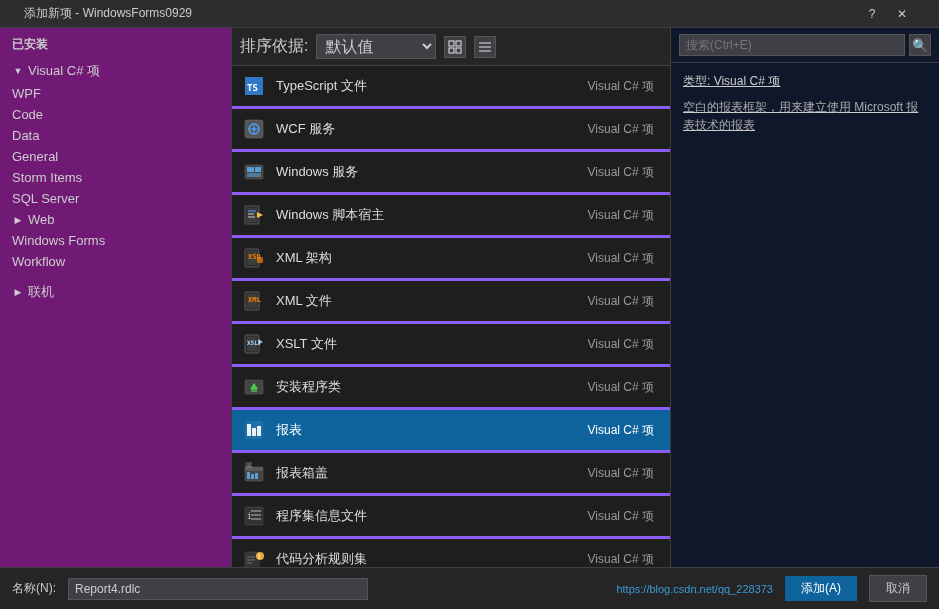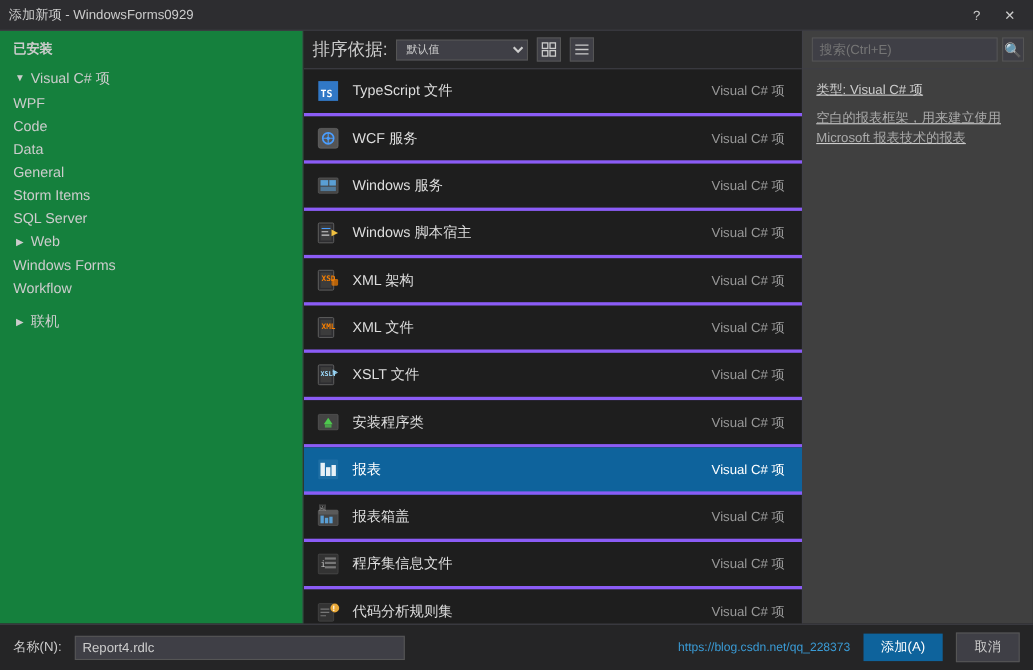--- a/index.html
+++ b/index.html
@@ -14,21 +14,21 @@
       display: flex;
       flex-direction: column;
     }
 
     
     .title-bar {
       background: #2d2d30;
       height: 28px;
       display: flex;
       align-items: center;
-      padding: 0 8px;
+      padding: 0 24px;
       border-bottom: 1px solid #3f3f46;
       flex-shrink: 0;
       gap: 28px;
     }
     .title-bar-text {
       color: #ccc;
       font-size: 12px;
       flex: 1;
     }
     .title-bar-controls {
@@ -48,22 +48,22 @@
 
     
     .main-container {
       display: flex;
       flex: 1;
       overflow: hidden;
     }
 
     
     .sidebar {
-      width: 276px;
-      background: #15803d;
+      width: 232px;
+      background: #701a75;
       display: flex;
       flex-direction: column;
       border-right: 1px solid #3f3f46;
       flex-shrink: 0;
     }
     .sidebar-header {
       padding: 8px 12px 6px;
       color: #ccc;
       font-size: 12px;
       font-weight: bold;
@@ -120,21 +120,21 @@
     .toolbar-label {
       color: #ccc;
       font-size: 16px;
       white-space: nowrap;
     }
     .toolbar-select {
       background: #3f3f46;
       color: #ccc;
       border: 1px solid #555;
       padding: 2px 4px;
-      font-size: 10px;
+      font-size: 16px;
       width: 120px;
     }
     .toolbar-btn {
       width: 22px;
       height: 22px;
       background: #3f3f46;
       border: 1px solid #555;
       color: #ccc;
       display: flex;
       align-items: center;
@@ -173,22 +173,22 @@
     }
     .item-row.selected .item-name { color: #fff; }
     .item-type {
       font-size: 12px;
       color: #999;
       padding-right: 8px;
     }
 
     
     .right-panel {
-      width: 210px;
-      background: #404040;
+      width: 269px;
+      background: #0f172a;
       display: flex;
       flex-direction: column;
       border-left: 1px solid #3f3f46;
       flex-shrink: 0;
     }
     .right-search {
       padding: 6px 8px;
       border-bottom: 1px solid #3f3f46;
       display: flex;
       align-items: center;

